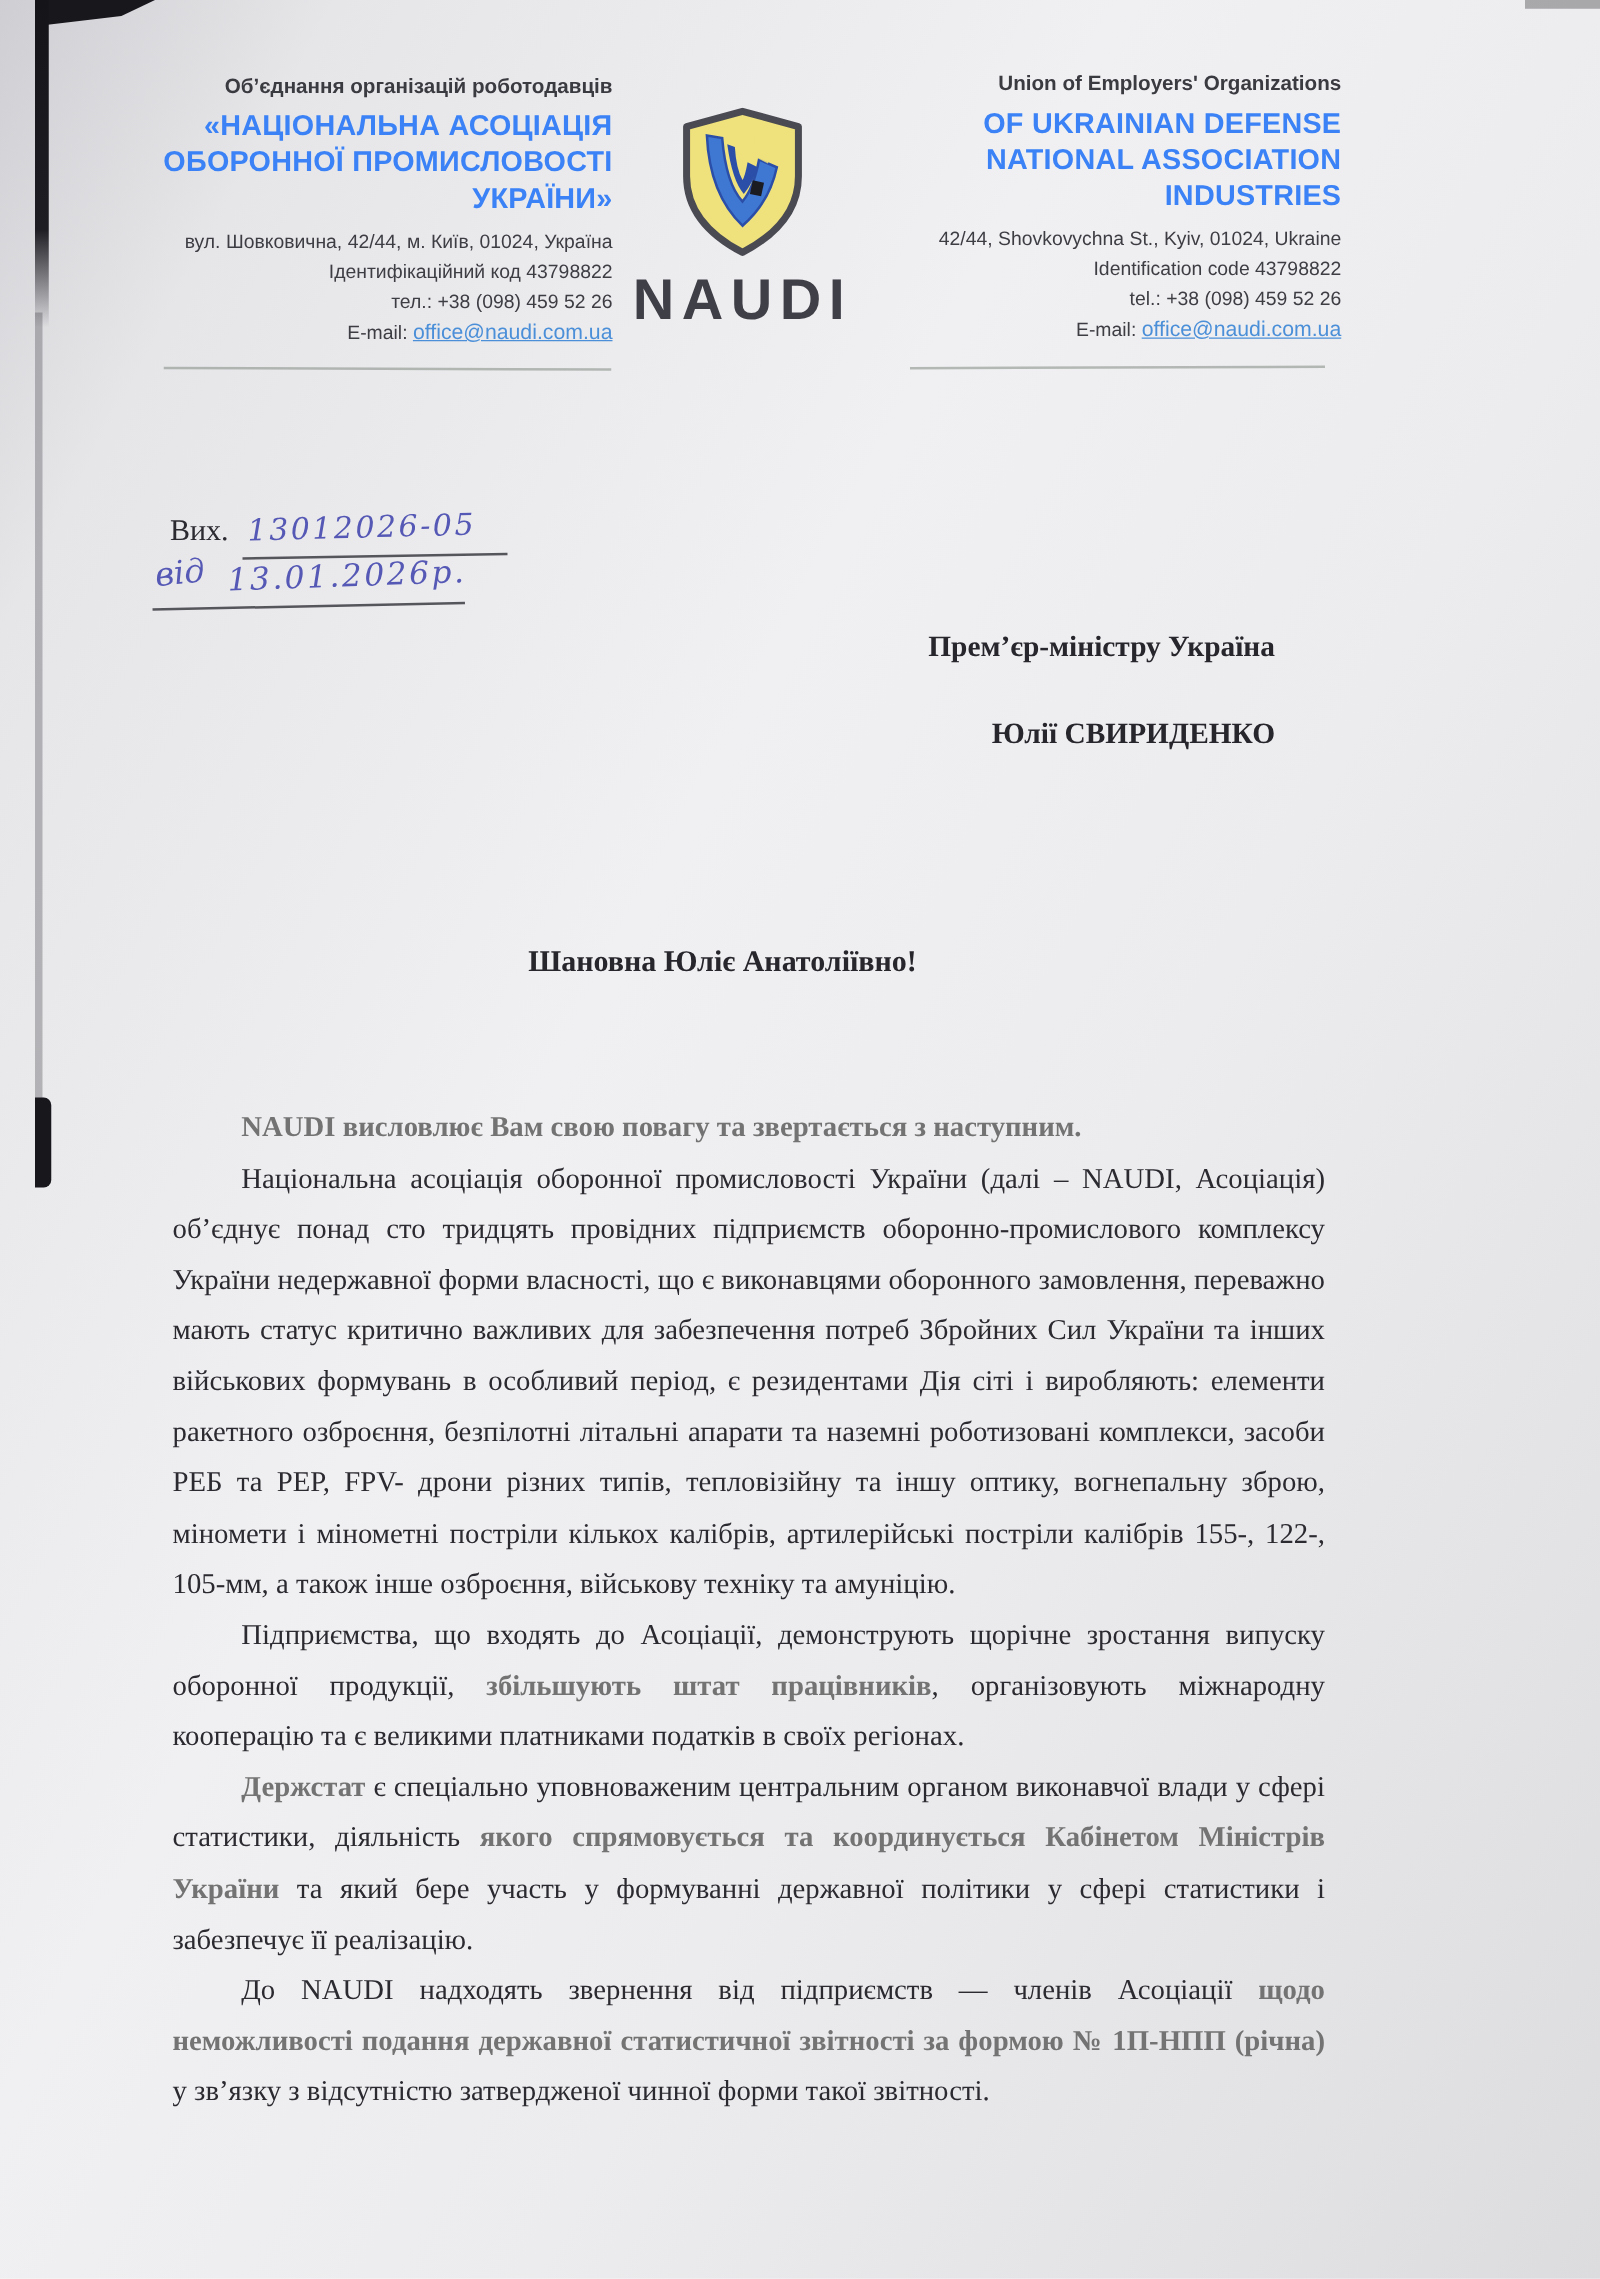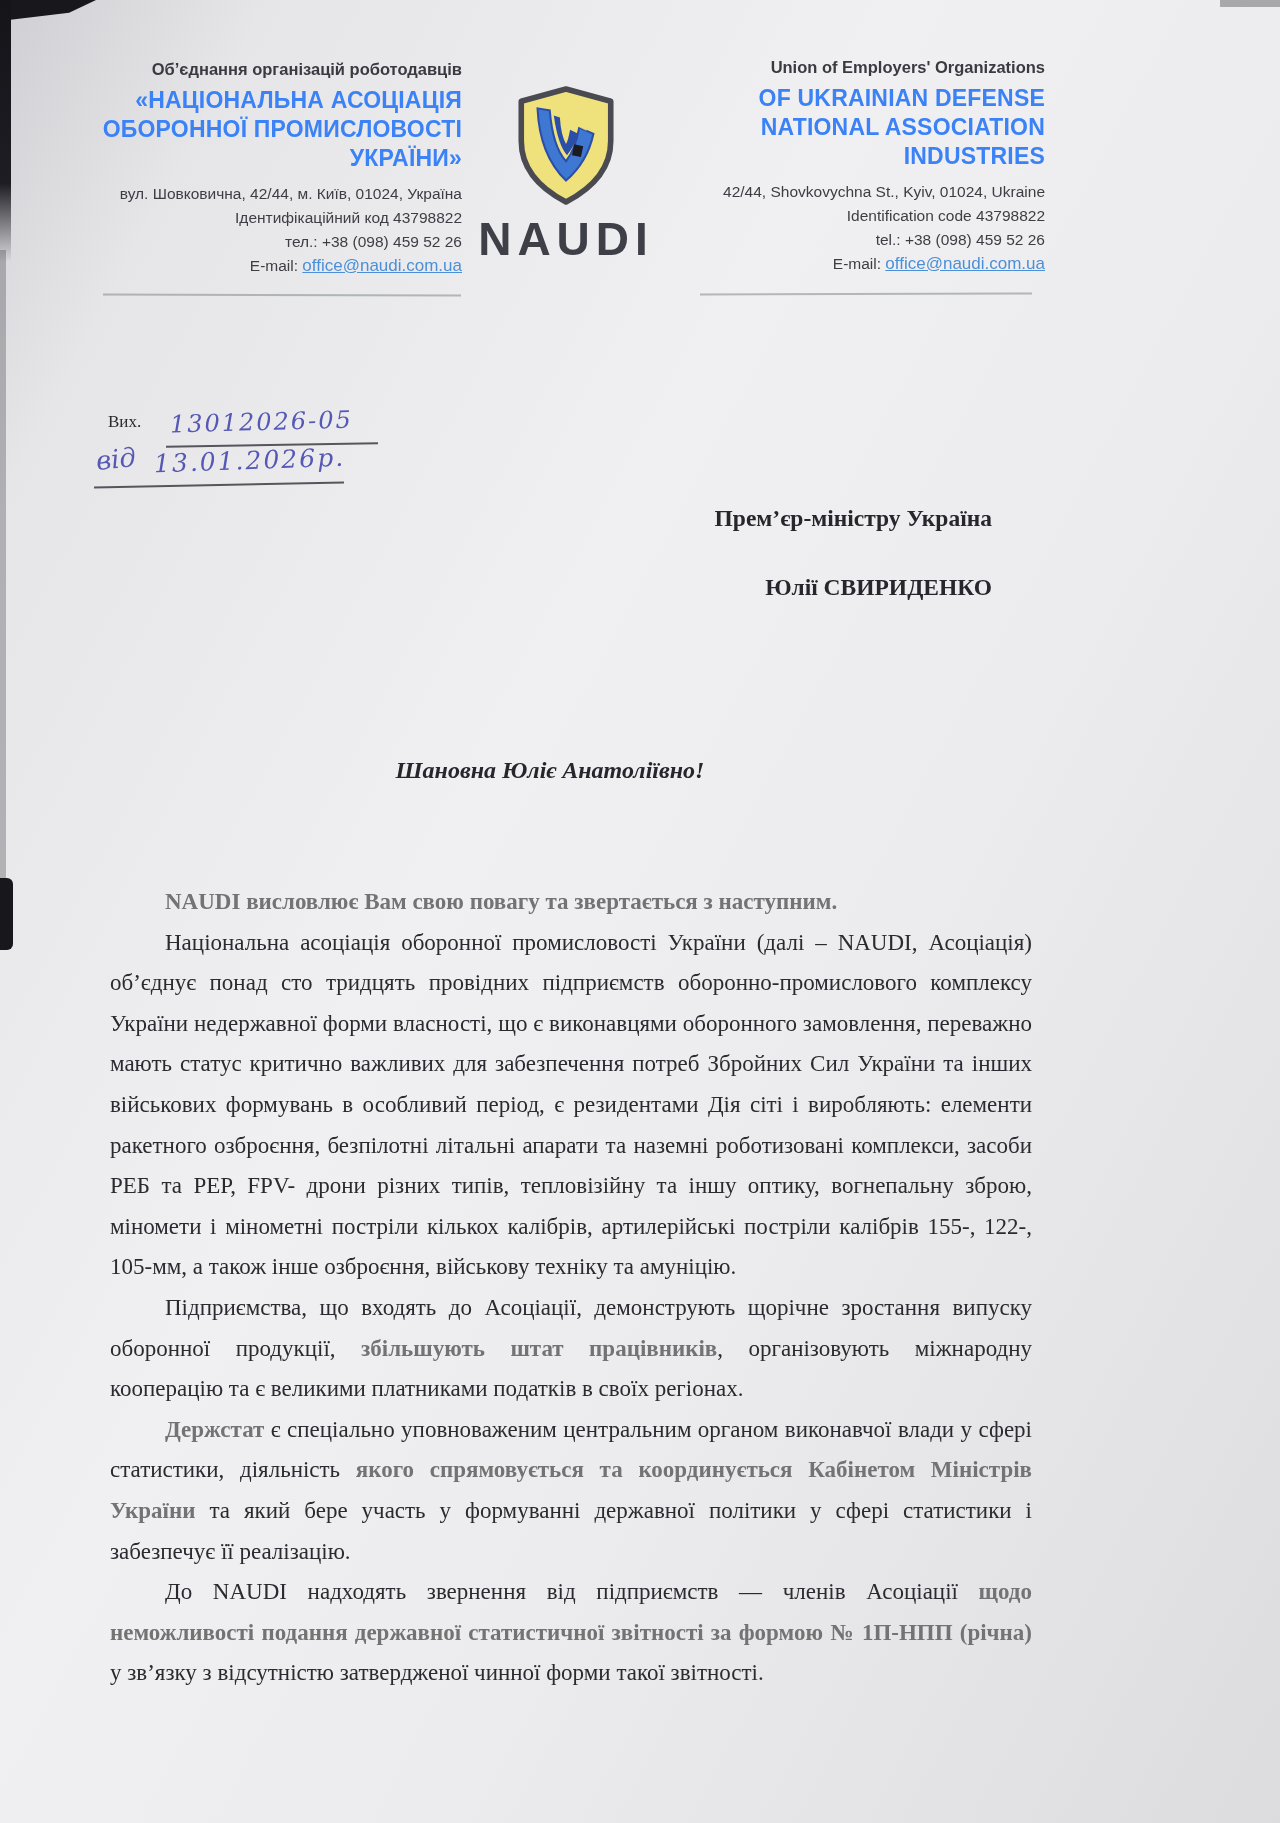--- a/index.html
+++ b/index.html
@@ -1,21 +1,21 @@
 <!DOCTYPE html>
 <html><head>
 <meta charset="utf-8">
 <style>
   html,body{margin:0;padding:0;}
   body{
     width:1280px;height:1823px;position:relative;overflow:hidden;
     background:linear-gradient(118deg,#cfcfd3 0%,#e6e6e9 12%,#f0f0f2 40%,#ececee 62%,#e3e3e6 85%,#dcdcdf 100%);
     font-family:"Liberation Sans",sans-serif;color:#2a2a30;
   }
-  .page{position:absolute;inset:0;}
+  .page{position:absolute;inset:0;margin-left:28px;}
   
   .edge-corner-tl{position:absolute;left:0;top:0;width:96px;height:22px;background:#17171c;
     clip-path:polygon(0 0,100% 0,72% 58%,0 95%);}
   .edge-strip-top{position:absolute;left:0;top:0;width:11px;height:262px;
     background:linear-gradient(to bottom,#141419 0%,#1d1d23 70%,rgba(29,29,35,0) 100%);}
   .edge-strip-mid{position:absolute;left:0;top:250px;width:6px;height:630px;background:rgba(35,35,42,.28);}
   .edge-blob{position:absolute;left:0;top:878px;width:13px;height:72px;background:#17171c;border-radius:0 6px 6px 0;}
   .edge-tr{position:absolute;right:0;top:0;width:60px;height:7px;background:rgba(40,40,46,.35);}
 
   
@@ -31,37 +31,37 @@
   .rule-right{left:700px;top:293px;width:332px;transform:rotate(-.2deg);}
 
   
   .logo{position:absolute;left:476px;top:86px;width:180px;text-align:center;}
   .logo svg{display:block;margin:0 auto;}
   .logo-word{font-weight:bold;font-size:46px;letter-spacing:6px;color:#3f3f48;margin-top:4px;}
 
   
   .ref{position:absolute;left:108px;top:412px;width:320px;font-family:"Liberation Serif",serif;}
   .ref-row1{position:relative;height:38px;}
-  .ref-label{font-size:17px;color:#2a2a30;}
+  .ref-label{font-size:24px;color:#2a2a30;}
   .hand{font-family:"DejaVu Serif",serif;font-style:italic;color:#5558b4;}
   .ref-num{position:absolute;left:62px;top:-4px;font-size:24px;letter-spacing:2px;transform:rotate(-1.5deg);}
   .ref-underline1{position:absolute;left:58px;top:32px;width:212px;height:2px;background:#55555c;transform:rotate(-1deg);}
   .ref-row2{position:relative;height:44px;}
   .ref-date-prefix{position:absolute;left:-12px;top:-6px;font-size:26px;transform:rotate(-6deg);}
   .ref-date{position:absolute;left:46px;top:-4px;font-size:25px;letter-spacing:2px;transform:rotate(-2deg);}
   .ref-underline2{position:absolute;left:-14px;top:34px;width:250px;height:2px;background:#55555c;transform:rotate(-1.2deg);}
 
   
   .addressee{position:absolute;left:560px;top:505px;width:432px;text-align:right;
     font-family:"Liberation Serif",serif;font-weight:bold;font-size:23.5px;color:#26262c;}
   .addressee .line2{margin-top:42px;}
 
   
   .salutation{position:absolute;left:110px;top:757px;width:880px;text-align:center;
-    font-family:"Liberation Serif",serif;font-weight:bold;font-style:italic;font-size:24px;color:#26262c;}
+    font-family:"Liberation Serif",serif;font-weight:bold;font-size:24px;color:#26262c;}
 
   
   .body-text{position:absolute;left:110px;top:882px;width:922px;
     font-family:"Liberation Serif",serif;font-size:23px;line-height:40.6px;
     text-align:justify;color:#2a2a30;}
   .body-text p{margin:0;text-indent:55px;}
   .body-text .b{font-weight:bold;color:#737373;}
 </style>
 </head>
 <body>

